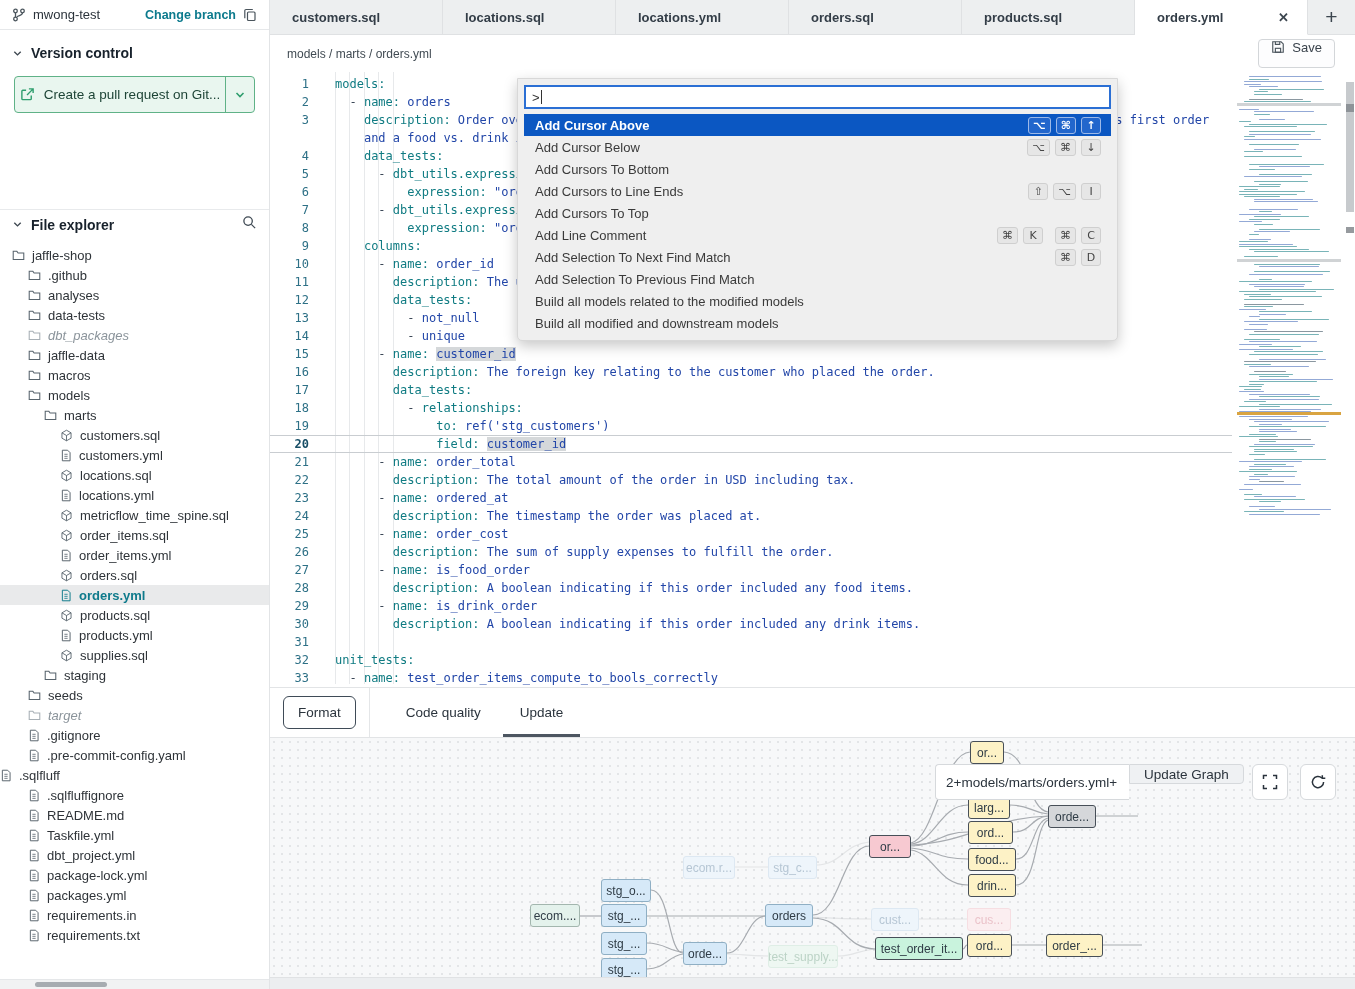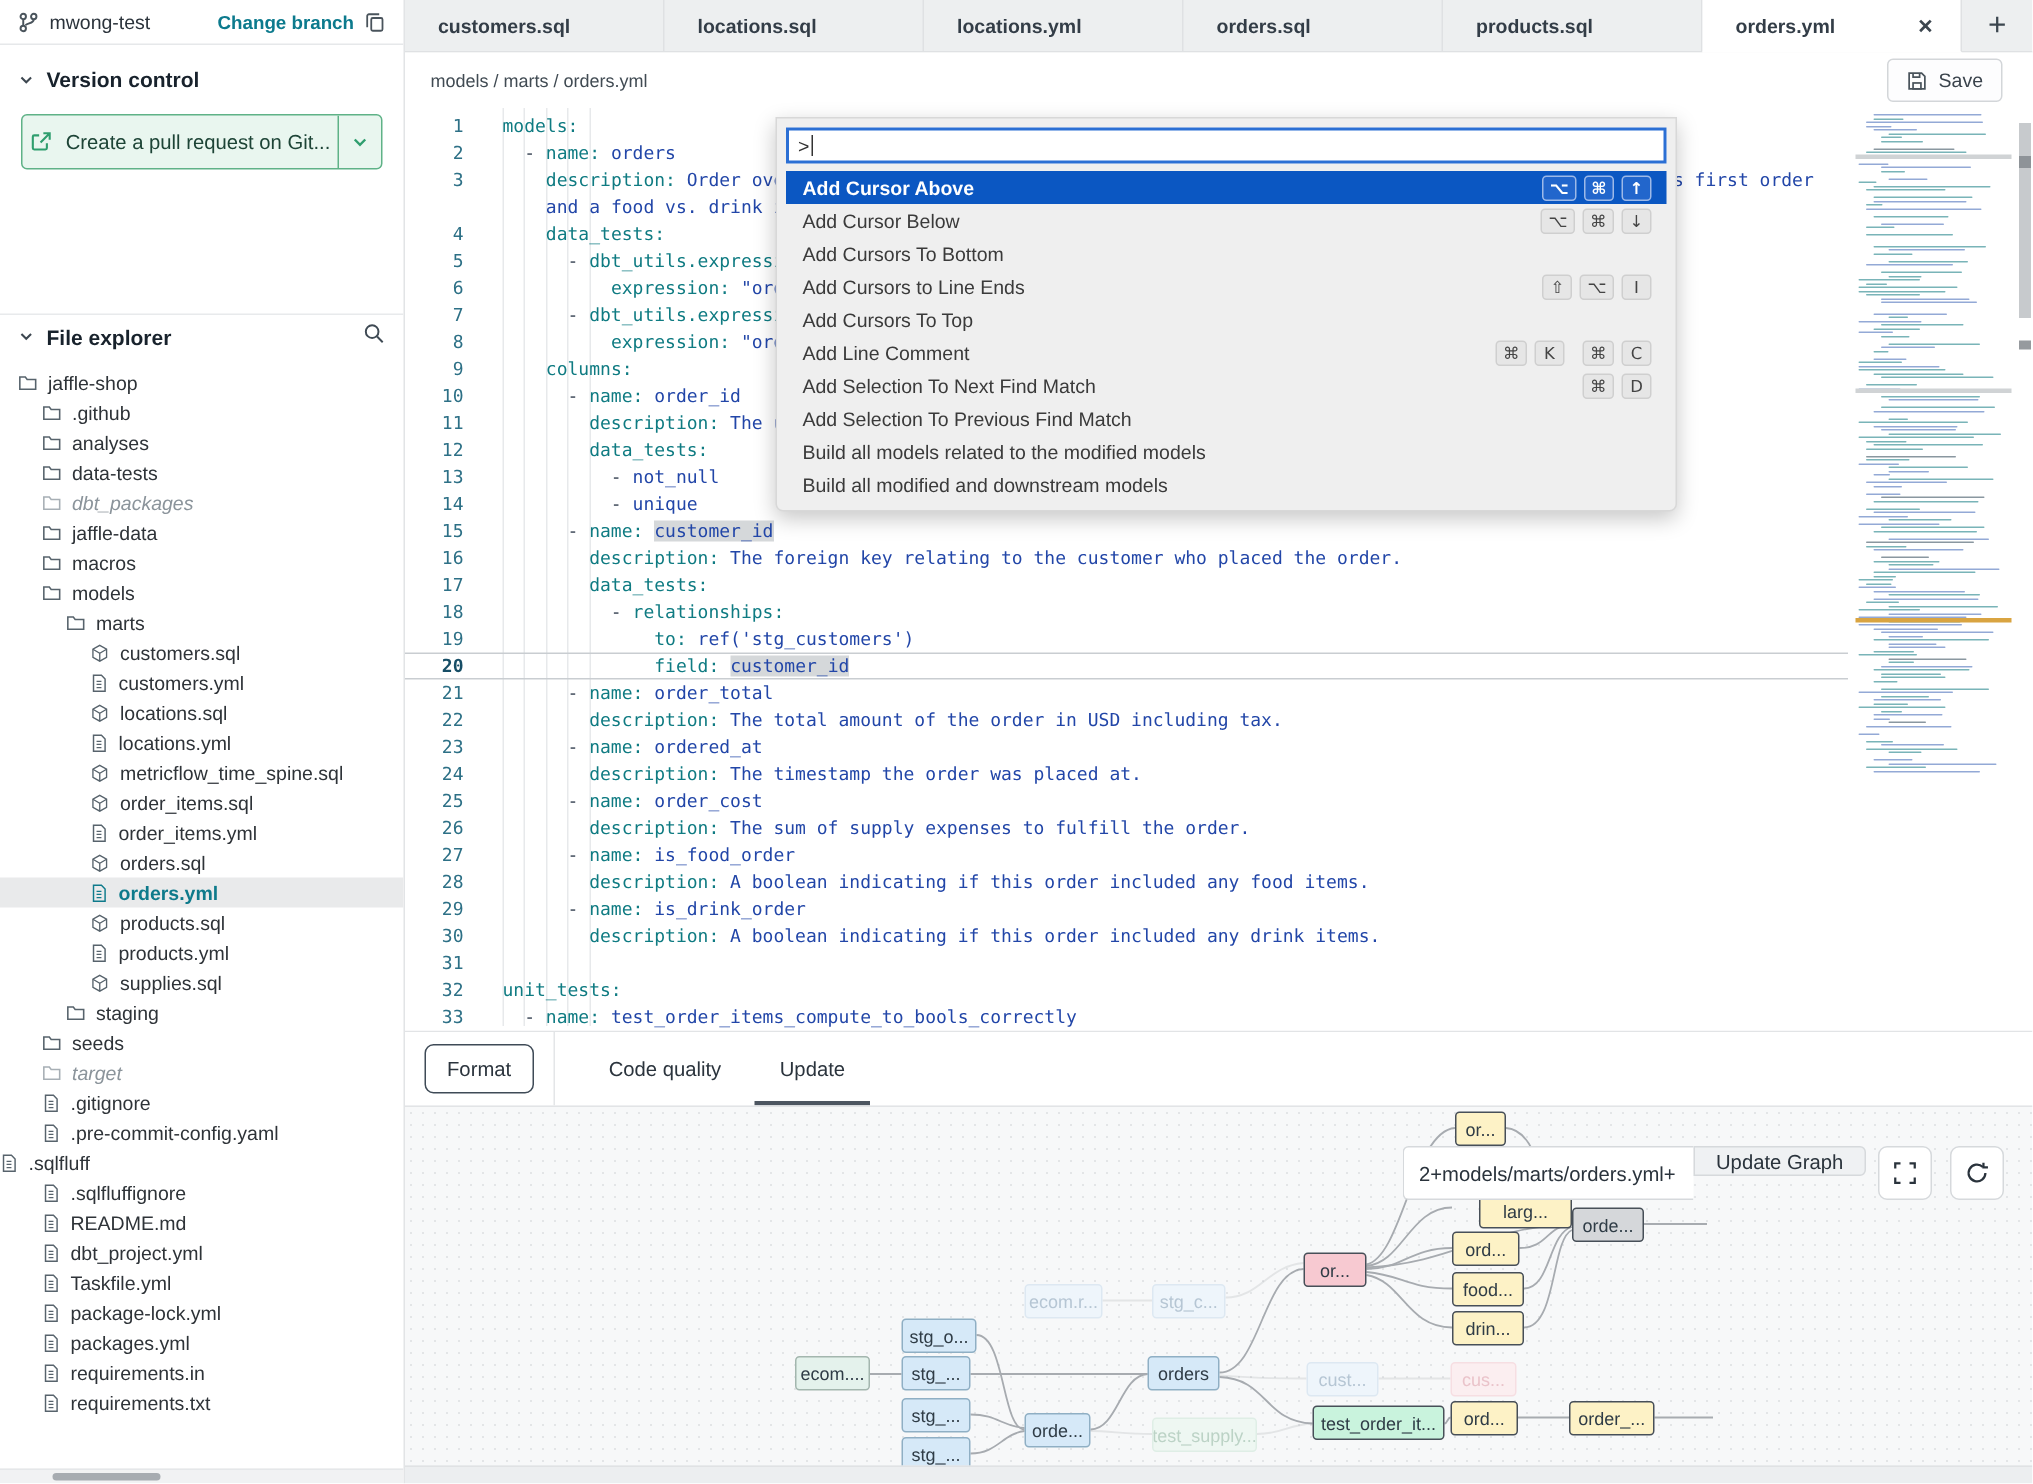--- a/index.html
+++ b/index.html
@@ -42,21 +42,21 @@
 
   .tabbar { height:35px; background:#edeff0; display:flex; border-bottom:1px solid #dfe1e3; }
   .tab { width:173px; display:flex; align-items:center; padding:0 14px 0 22px; font-size:13px;
     font-weight:600; color:#333d47; border-right:1px solid #dfe1e3; cursor:pointer; }
   .tab.active { background:#fff; border-bottom:1px solid #fff; margin-bottom:-1px; }
   .tab-close { margin-left:auto; color:#3c464f; font-size:13px; padding:2px 4px; cursor:pointer; }
   .new-tab { margin:0 auto; align-self:center; font-size:21px; color:#3c464f; padding:0 14px; cursor:pointer; }
 
   .pathbar { height:37px; background:#fff; display:flex; align-items:center; padding:0 20px 0 17px; }
   .breadcrumb { font-size:12px; color:#414b53; }
-  .save-btn { margin-left:auto; height:29px; display:flex; align-items:center; gap:7px; padding:0 12px;
+  .save-btn { margin-left:auto; height:29px; display:flex; align-items:flex-start; gap:7px; padding:0 12px;
     border:1px solid #d3d6d9; border-radius:4px; background:#fdfdfe; font-size:13px; color:#3a434c; cursor:pointer; }
 
   .editor { height:615px; position:relative; background:#fff; overflow:hidden;
     font-family:"DejaVu Sans Mono", monospace; }
   .guides { position:absolute; top:0; left:0; height:612px; width:962px; pointer-events:none; }
   .guide { position:absolute; top:0; bottom:0; width:1px; background:#e7e9eb; }
   .code-rows { position:absolute; top:3px; left:0; width:962px; }
   .code-row { display:flex; height:18px; line-height:18px; font-size:12px; white-space:pre; }
   .code-row.current { border-top:1px solid #c9cdd1; border-bottom:1px solid #c9cdd1; height:18px; line-height:16px; }
   .ln { width:55px; padding-right:16px; text-align:right; color:#2d7086; flex:none; }
@@ -373,28 +373,28 @@
             <path d="M2.5 1.5h6.5l3 3v10H2.5z"></path>
             <path d="M5 6.5h4 M5 9h4 M5 11.5h4" stroke-width="1"></path>
           </svg>
           <span>README.md</span>
         </div>
         <div class="tree-row" style="padding-left: 28px;">
           <svg width="12" height="13" viewBox="0 0 14 16" fill="none" stroke="#57636c" stroke-width="1.2">
             <path d="M2.5 1.5h6.5l3 3v10H2.5z"></path>
             <path d="M5 6.5h4 M5 9h4 M5 11.5h4" stroke-width="1"></path>
           </svg>
+          <span>Taskfile.yml</span>
+        </div>
+        <div class="tree-row" style="padding-left: 28px;">
+          <svg width="12" height="13" viewBox="0 0 14 16" fill="none" stroke="#57636c" stroke-width="1.2">
+            <path d="M2.5 1.5h6.5l3 3v10H2.5z"></path>
+            <path d="M5 6.5h4 M5 9h4 M5 11.5h4" stroke-width="1"></path>
+          </svg>
           <span>dbt_project.yml</span>
-        </div>
-        <div class="tree-row" style="padding-left: 28px;">
-          <svg width="12" height="13" viewBox="0 0 14 16" fill="none" stroke="#57636c" stroke-width="1.2">
-            <path d="M2.5 1.5h6.5l3 3v10H2.5z"></path>
-            <path d="M5 6.5h4 M5 9h4 M5 11.5h4" stroke-width="1"></path>
-          </svg>
-          <span>Taskfile.yml</span>
         </div>
         <div class="tree-row" style="padding-left: 28px;">
           <svg width="12" height="13" viewBox="0 0 14 16" fill="none" stroke="#57636c" stroke-width="1.2">
             <path d="M2.5 1.5h6.5l3 3v10H2.5z"></path>
             <path d="M5 6.5h4 M5 9h4 M5 11.5h4" stroke-width="1"></path>
           </svg>
           <span>package-lock.yml</span>
         </div>
         <div class="tree-row" style="padding-left: 28px;">
           <svg width="12" height="13" viewBox="0 0 14 16" fill="none" stroke="#57636c" stroke-width="1.2">
@@ -717,21 +717,21 @@
           <div class="node n-blue" style="left: 413px; top: 204px; width: 44px;">orde...</div>
           <div class="node n-blue" style="left: 495px; top: 166px; width: 48px;">orders</div>
           <div class="node n-fblue" style="left: 413px; top: 118px; width: 52px;">ecom.r...</div>
           <div class="node n-fblue" style="left: 498px; top: 118px; width: 49px;">stg_c...</div>
           <div class="node n-pink" style="left: 599px; top: 97px; width: 42px;">or...</div>
           <div class="node n-fblue" style="left: 601px; top: 170px; width: 48px;">cust...</div>
           <div class="node n-fpink" style="left: 697px; top: 170px; width: 44px;">cus...</div>
           <div class="node n-fgreen" style="left: 498px; top: 207px; width: 70px;">test_supply...</div>
           <div class="node n-green" style="left: 605px; top: 199px; width: 88px;">test_order_it...</div>
           <div class="node n-yellow" style="left: 700px; top: 3px; width: 34px;">or...</div>
-          <div class="node n-yellow" style="left: 698px; top: 58px; width: 62px; margin-left: 18px;">larg...</div>
+          <div class="node n-yellow" style="left: 698px; top: 58px; width: 42px;">larg...</div>
           <div class="node n-gray" style="left: 778px; top: 67px; width: 48px;">orde...</div>
           <div class="node n-yellow" style="left: 698px; top: 83px; width: 45px;">ord...</div>
           <div class="node n-yellow" style="left: 698px; top: 110px; width: 48px;">food...</div>
           <div class="node n-yellow" style="left: 698px; top: 136px; width: 48px;">drin...</div>
           <div class="node n-yellow" style="left: 697px; top: 196px; width: 45px;">ord...</div>
           <div class="node n-yellow" style="left: 776px; top: 196px; width: 57px;">order_...</div>
         </div>
       <div class="lg-controls">
         <div class="lg-input">2+models/marts/orders.yml+</div>
         <div class="lg-update">Update Graph</div>

